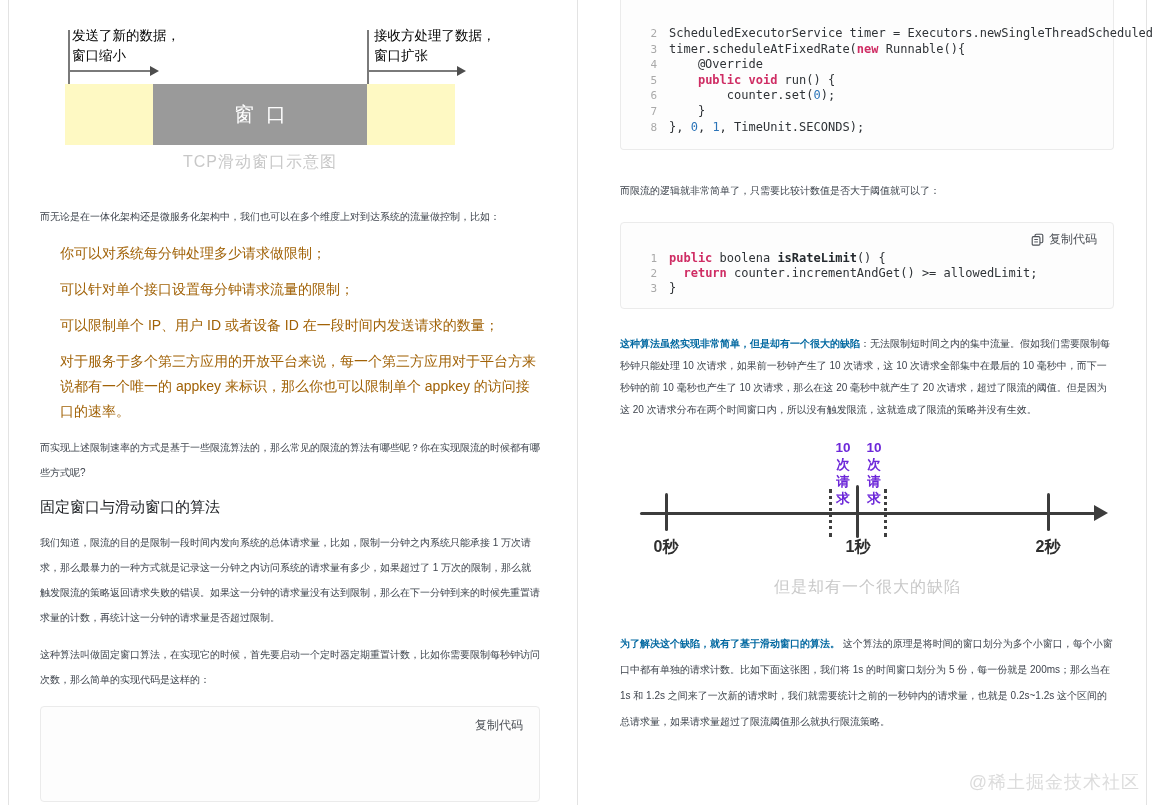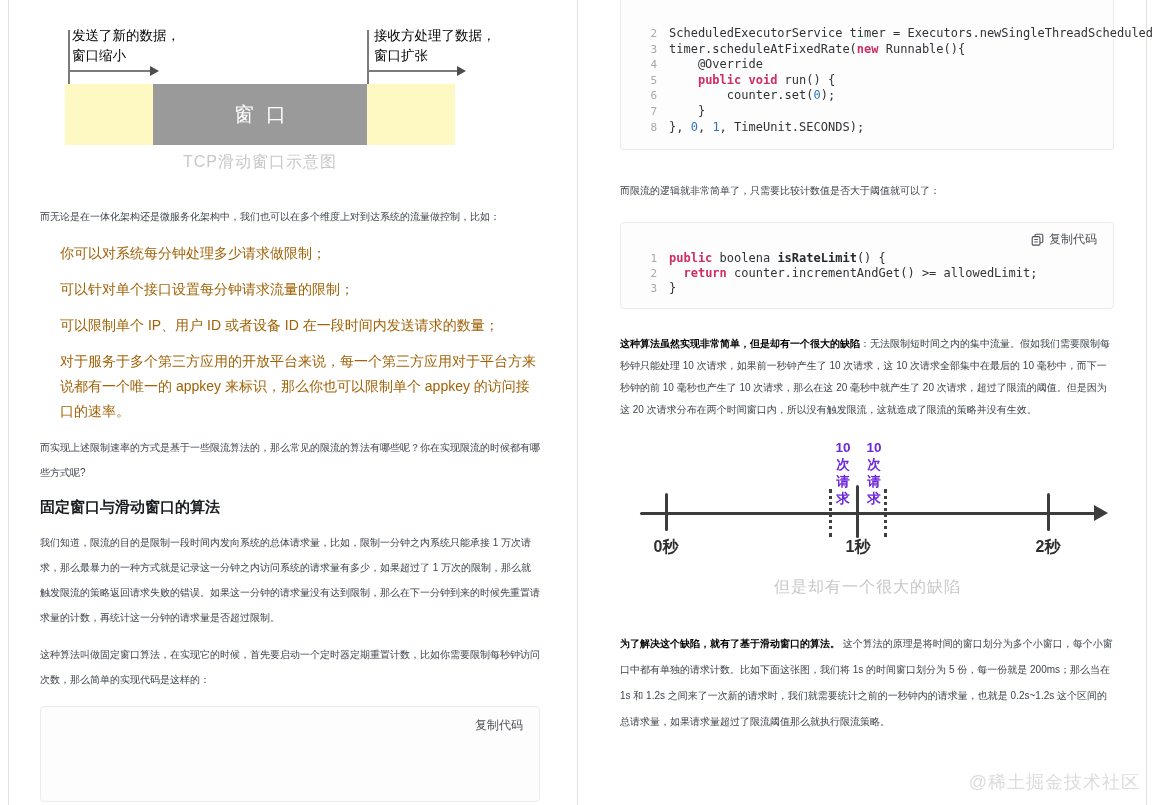--- a/index.html
+++ b/index.html
@@ -32,21 +32,21 @@
     display:flex;align-items:center;justify-content:center;}
   .tcp-bar-used span{color:#fdfdfd;font-size:20px;letter-spacing:12px;padding-left:12px;}
   .diagram-caption{position:absolute;text-align:center;color:#c8c8c8;font-size:16px;letter-spacing:1px;}
   .tcp-caption{left:25px;top:152px;width:390px;}
 
   
   .plain-list{margin:12px 0 0;padding:0 0 0 20px;}
   .list-item{font-size:14px;line-height:25px;margin:0 0 11px;color:#a16207;}
 
   h2.sec{font-size:17px;line-height:21px;font-weight:bold;color:#191c20;margin:16px 0 0;}
-  h3.sec{font-size:15px;line-height:18px;font-weight:bold;color:#191c20;margin:13px 0 0;}
+  h3.sec{font-size:15px;line-height:18px;font-weight:normal;color:#191c20;margin:13px 0 0;}
 
   
   .code-block{border:1px solid #ebebeb;border-radius:4px;background:#fdfdfd;
     padding:10px 16px 14px;position:relative;}
   .code-block.cut-top{margin-top:-8px;border-top:none;border-radius:0 0 4px 4px;
     padding-top:34px;padding-bottom:14px;}
   .copy-row{display:flex;justify-content:flex-end;height:16px;margin-bottom:5px;}
   .copy-btn{display:inline-flex;align-items:center;gap:5px;font-size:12px;color:#4e5258;cursor:pointer;}
   .copy-btn svg{display:block;}
   .code-line{font-family:"DejaVu Sans Mono","Liberation Mono",monospace;
@@ -67,21 +67,21 @@
   .tick{position:absolute;width:3px;background:#3c3c3c;border-radius:2px;}
   .tick-label{position:absolute;top:100px;width:44px;text-align:center;
     font-size:16px;font-weight:bold;color:#2e2e2e;}
   .dotted{position:absolute;width:0;border-left:3px dotted #3f3f3f;}
   .vlabel{position:absolute;top:2px;width:18px;text-align:center;
     color:#6d28d9;font-size:13.5px;font-weight:bold;line-height:17px;}
   .vnum{display:block;}
   .vchars{display:block;width:18px;word-break:break-all;}
   .timeline-caption{left:20px;top:140px;width:455px;}
 
-  .lead-b{font-weight:bold;color:#000000;}
+  .lead-b{font-weight:bold;color:#0369a1;}
 
   #watermark{position:absolute;right:12px;top:770px;font-size:18px;
     color:#dcdcdc;letter-spacing:1px;}
 </style>
 </head>
 <body>
 
 <div class="vline" id="page-border-left"></div>
 <div class="vline" id="page-border-middle"></div>
 <div class="vline" id="page-border-right"></div>

